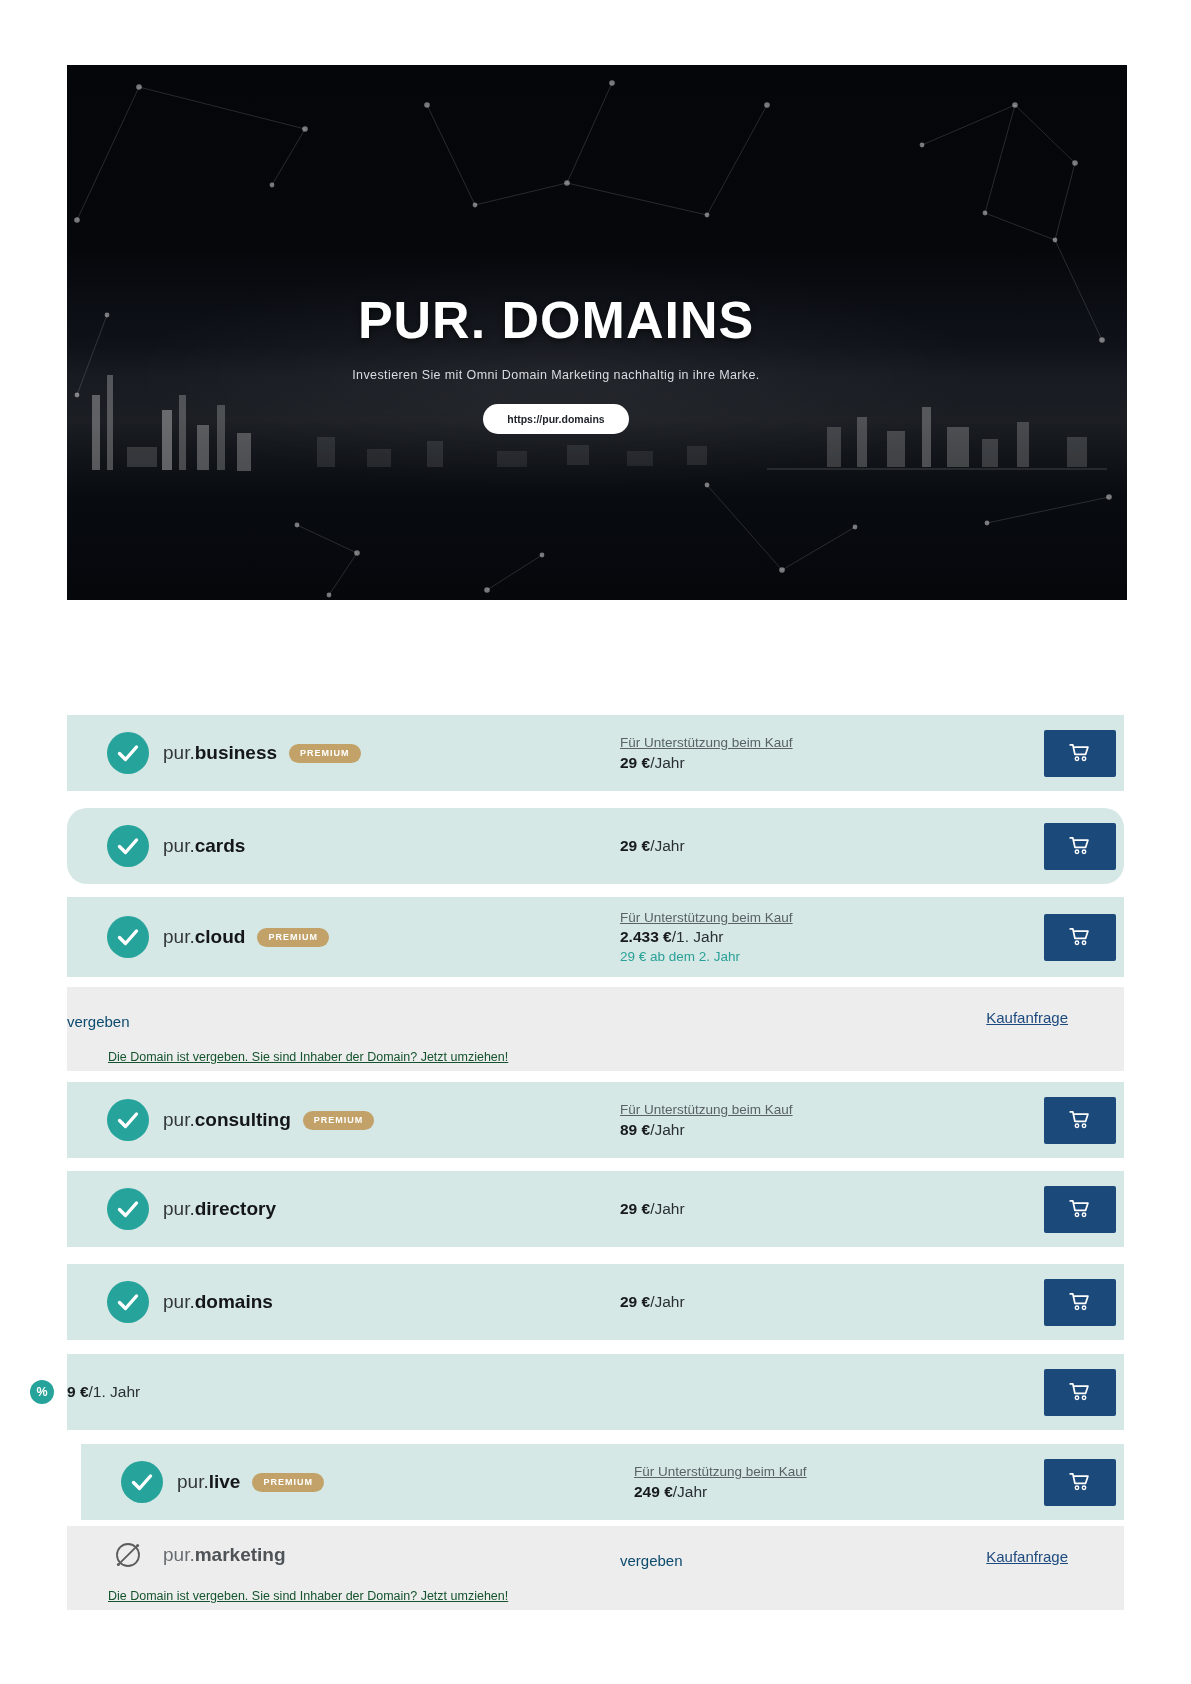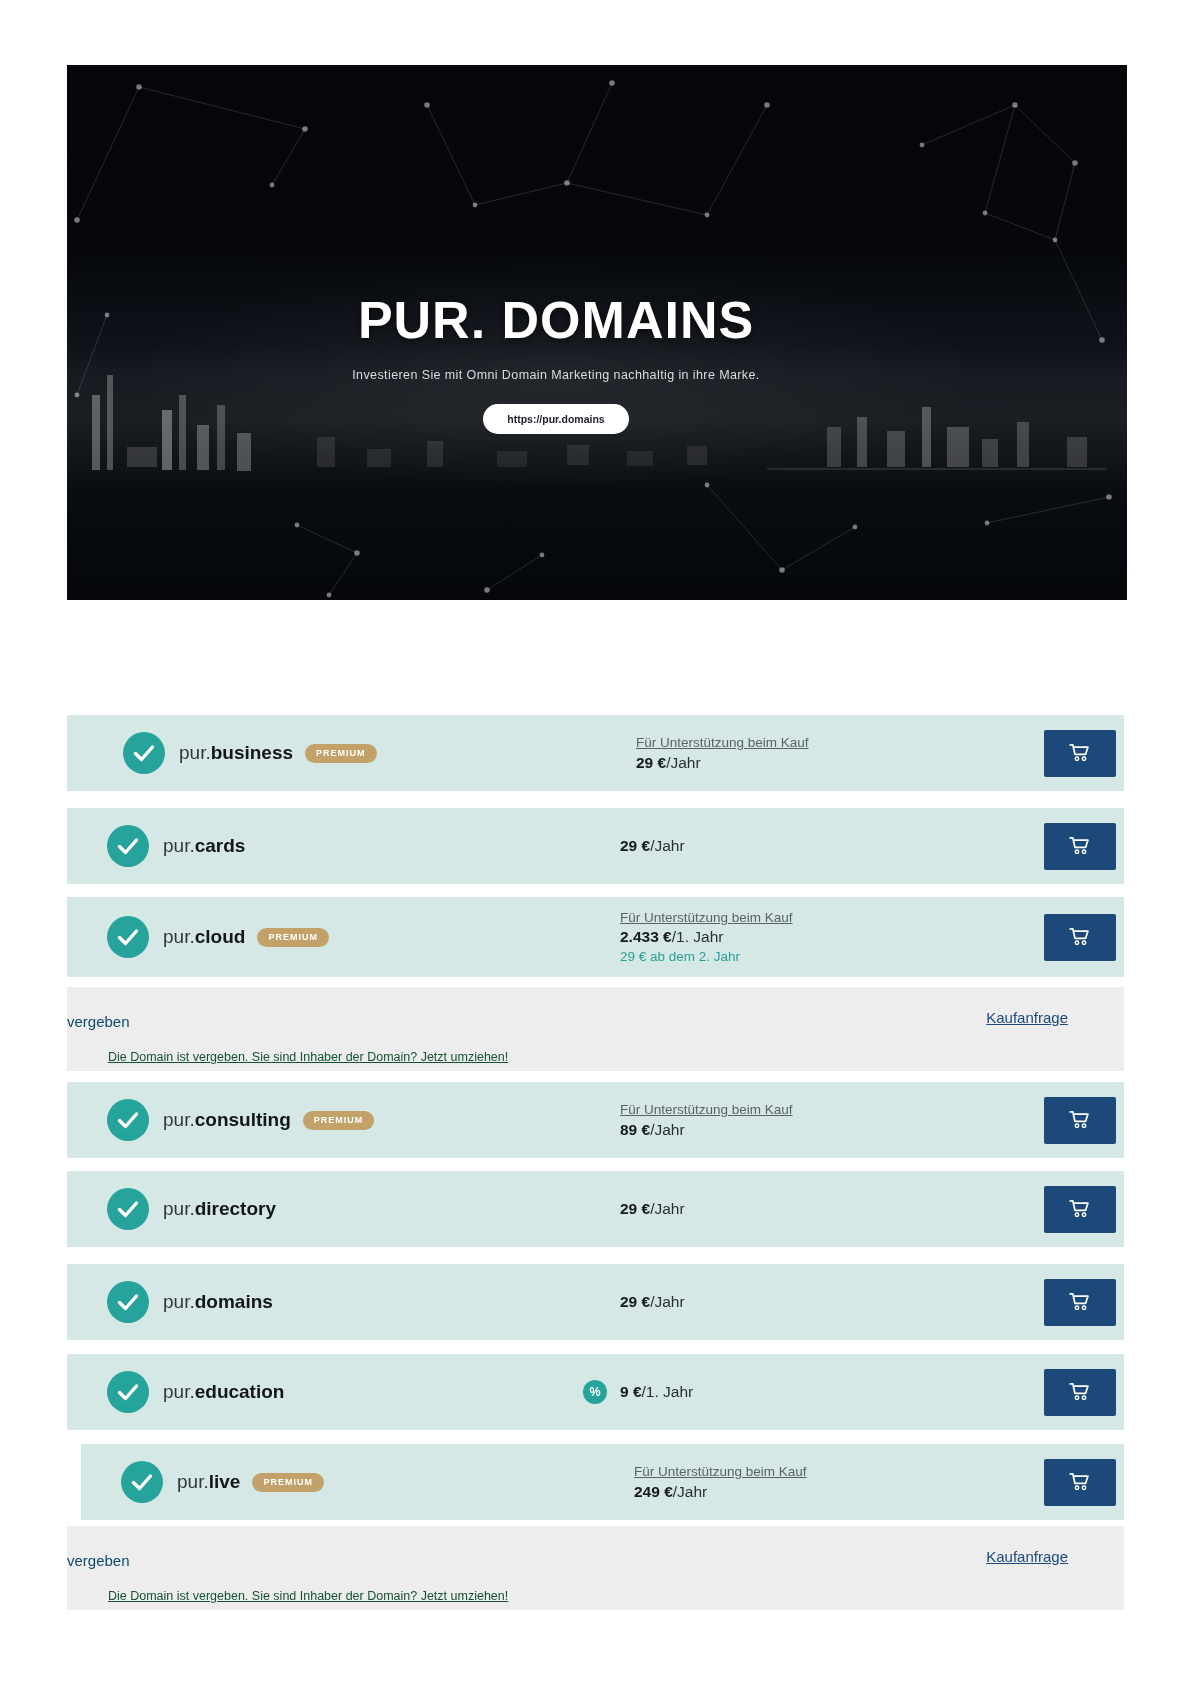--- a/index.html
+++ b/index.html
@@ -24,22 +24,22 @@
     display:inline-block; margin-top:22px; height:30px; line-height:30px; padding:0 24px;
     background:#ffffff; border-radius:16px; font-size:10.5px; font-weight:700; color:#20242b;
     text-decoration:none;
   }
 
   
   .list { position:absolute; left:67px; top:715px; width:1057px; }
   .row { position:relative; display:flex; align-items:center; height:76px; margin-top:14px; }
   .row.available { background:var(--row-available-bg,#d5e8e5); }
   .row.taken { background:var(--row-taken-bg,#ededed); align-items:flex-start; height:84px; }
-  .row:nth-child(1){ margin-top:0;padding-left:16px; }
-  .row:nth-child(2){ margin-top:17px; }
+  .row:nth-child(1){ margin-top:0; }
+  .row:nth-child(2){ margin-top:17px;border-radius:20px; }
   .row:nth-child(3){ margin-top:13px; }
   .row:nth-child(4){ margin-top:10px; }
   .row:nth-child(5){ margin-top:11px; }
   .row:nth-child(6){ margin-top:13px; }
   .row:nth-child(7){ margin-top:17px; }
   .row:nth-child(8){ margin-top:14px; }
   .row:nth-child(9){ margin-top:14px;margin-left:14px; }
   .row:nth-child(10){ margin-top:6px; }
   .row.has-renewal { height:80px; }
 
@@ -392,31 +392,20 @@
           <path d="M3 4.5 H5.4 L7.3 13.2 H17.2 L19.3 6.6 H6" fill="none" stroke="#ffffff" stroke-width="1.6" stroke-linecap="round" stroke-linejoin="round"></path>
           <circle cx="9.2" cy="17.3" r="1.6" fill="none" stroke="#ffffff" stroke-width="1.3"></circle>
           <circle cx="15.7" cy="17.3" r="1.6" fill="none" stroke="#ffffff" stroke-width="1.3"></circle>
         </svg>
       </button>
 
     </div>
 
   </div>
       <div class="row available">
-    <div class="cell-domain">
-      <span class="status-icon avail-icon">
-        <svg viewBox="0 0 42 42">
-          <circle cx="21" cy="21" r="21" fill="#26a39a"></circle>
-          <path d="M12.5 21.5 L18.5 27.5 L29.5 15" fill="none" stroke="#ffffff" stroke-width="3.4" stroke-linecap="round" stroke-linejoin="round"></path>
-        </svg>
-      </span>
-
-      <span class="domain-text"><span class="prefix">pur.</span><span class="suffix">education</span></span>
-
-    </div>
     <div class="cell-price">
 
       <div class="price-line">
         <span class="discount-badge">%</span>
         <span class="price">9 €</span>
             <span class="term">/1. Jahr</span>
       </div>
 
     </div>
     <div class="cell-action">
@@ -458,20 +447,33 @@
           <path d="M3 4.5 H5.4 L7.3 13.2 H17.2 L19.3 6.6 H6" fill="none" stroke="#ffffff" stroke-width="1.6" stroke-linecap="round" stroke-linejoin="round"></path>
           <circle cx="9.2" cy="17.3" r="1.6" fill="none" stroke="#ffffff" stroke-width="1.3"></circle>
           <circle cx="15.7" cy="17.3" r="1.6" fill="none" stroke="#ffffff" stroke-width="1.3"></circle>
         </svg>
       </button>
 
     </div>
 
   </div>
       <div class="row taken">
+    <div class="cell-domain">
+
+      <span class="status-icon block-icon">
+        <svg viewBox="0 0 34 34">
+          <circle cx="17" cy="17" r="11" fill="none" stroke="#5c5c5c" stroke-width="1.8"></circle>
+          <line x1="8.6" y1="25.4" x2="25.4" y2="8.6" stroke="#5c5c5c" stroke-width="1.8" stroke-linecap="round"></line>
+          <circle cx="7.4" cy="26.6" r="1.5" fill="#5c5c5c"></circle>
+          <circle cx="26.6" cy="7.4" r="1.5" fill="#5c5c5c"></circle>
+        </svg>
+      </span>
+      <span class="domain-text"><span class="prefix">pur.</span><span class="suffix">marketing</span></span>
+
+    </div>
     <div class="cell-price">
 
       <div class="taken-label">vergeben</div>
     </div>
     <div class="cell-action">
 
       <a class="inquiry-link" href="#">Kaufanfrage</a>
     </div>
     <a class="taken-note" href="#">Die Domain ist vergeben. Sie sind Inhaber der Domain? Jetzt umziehen!</a>
   </div>

